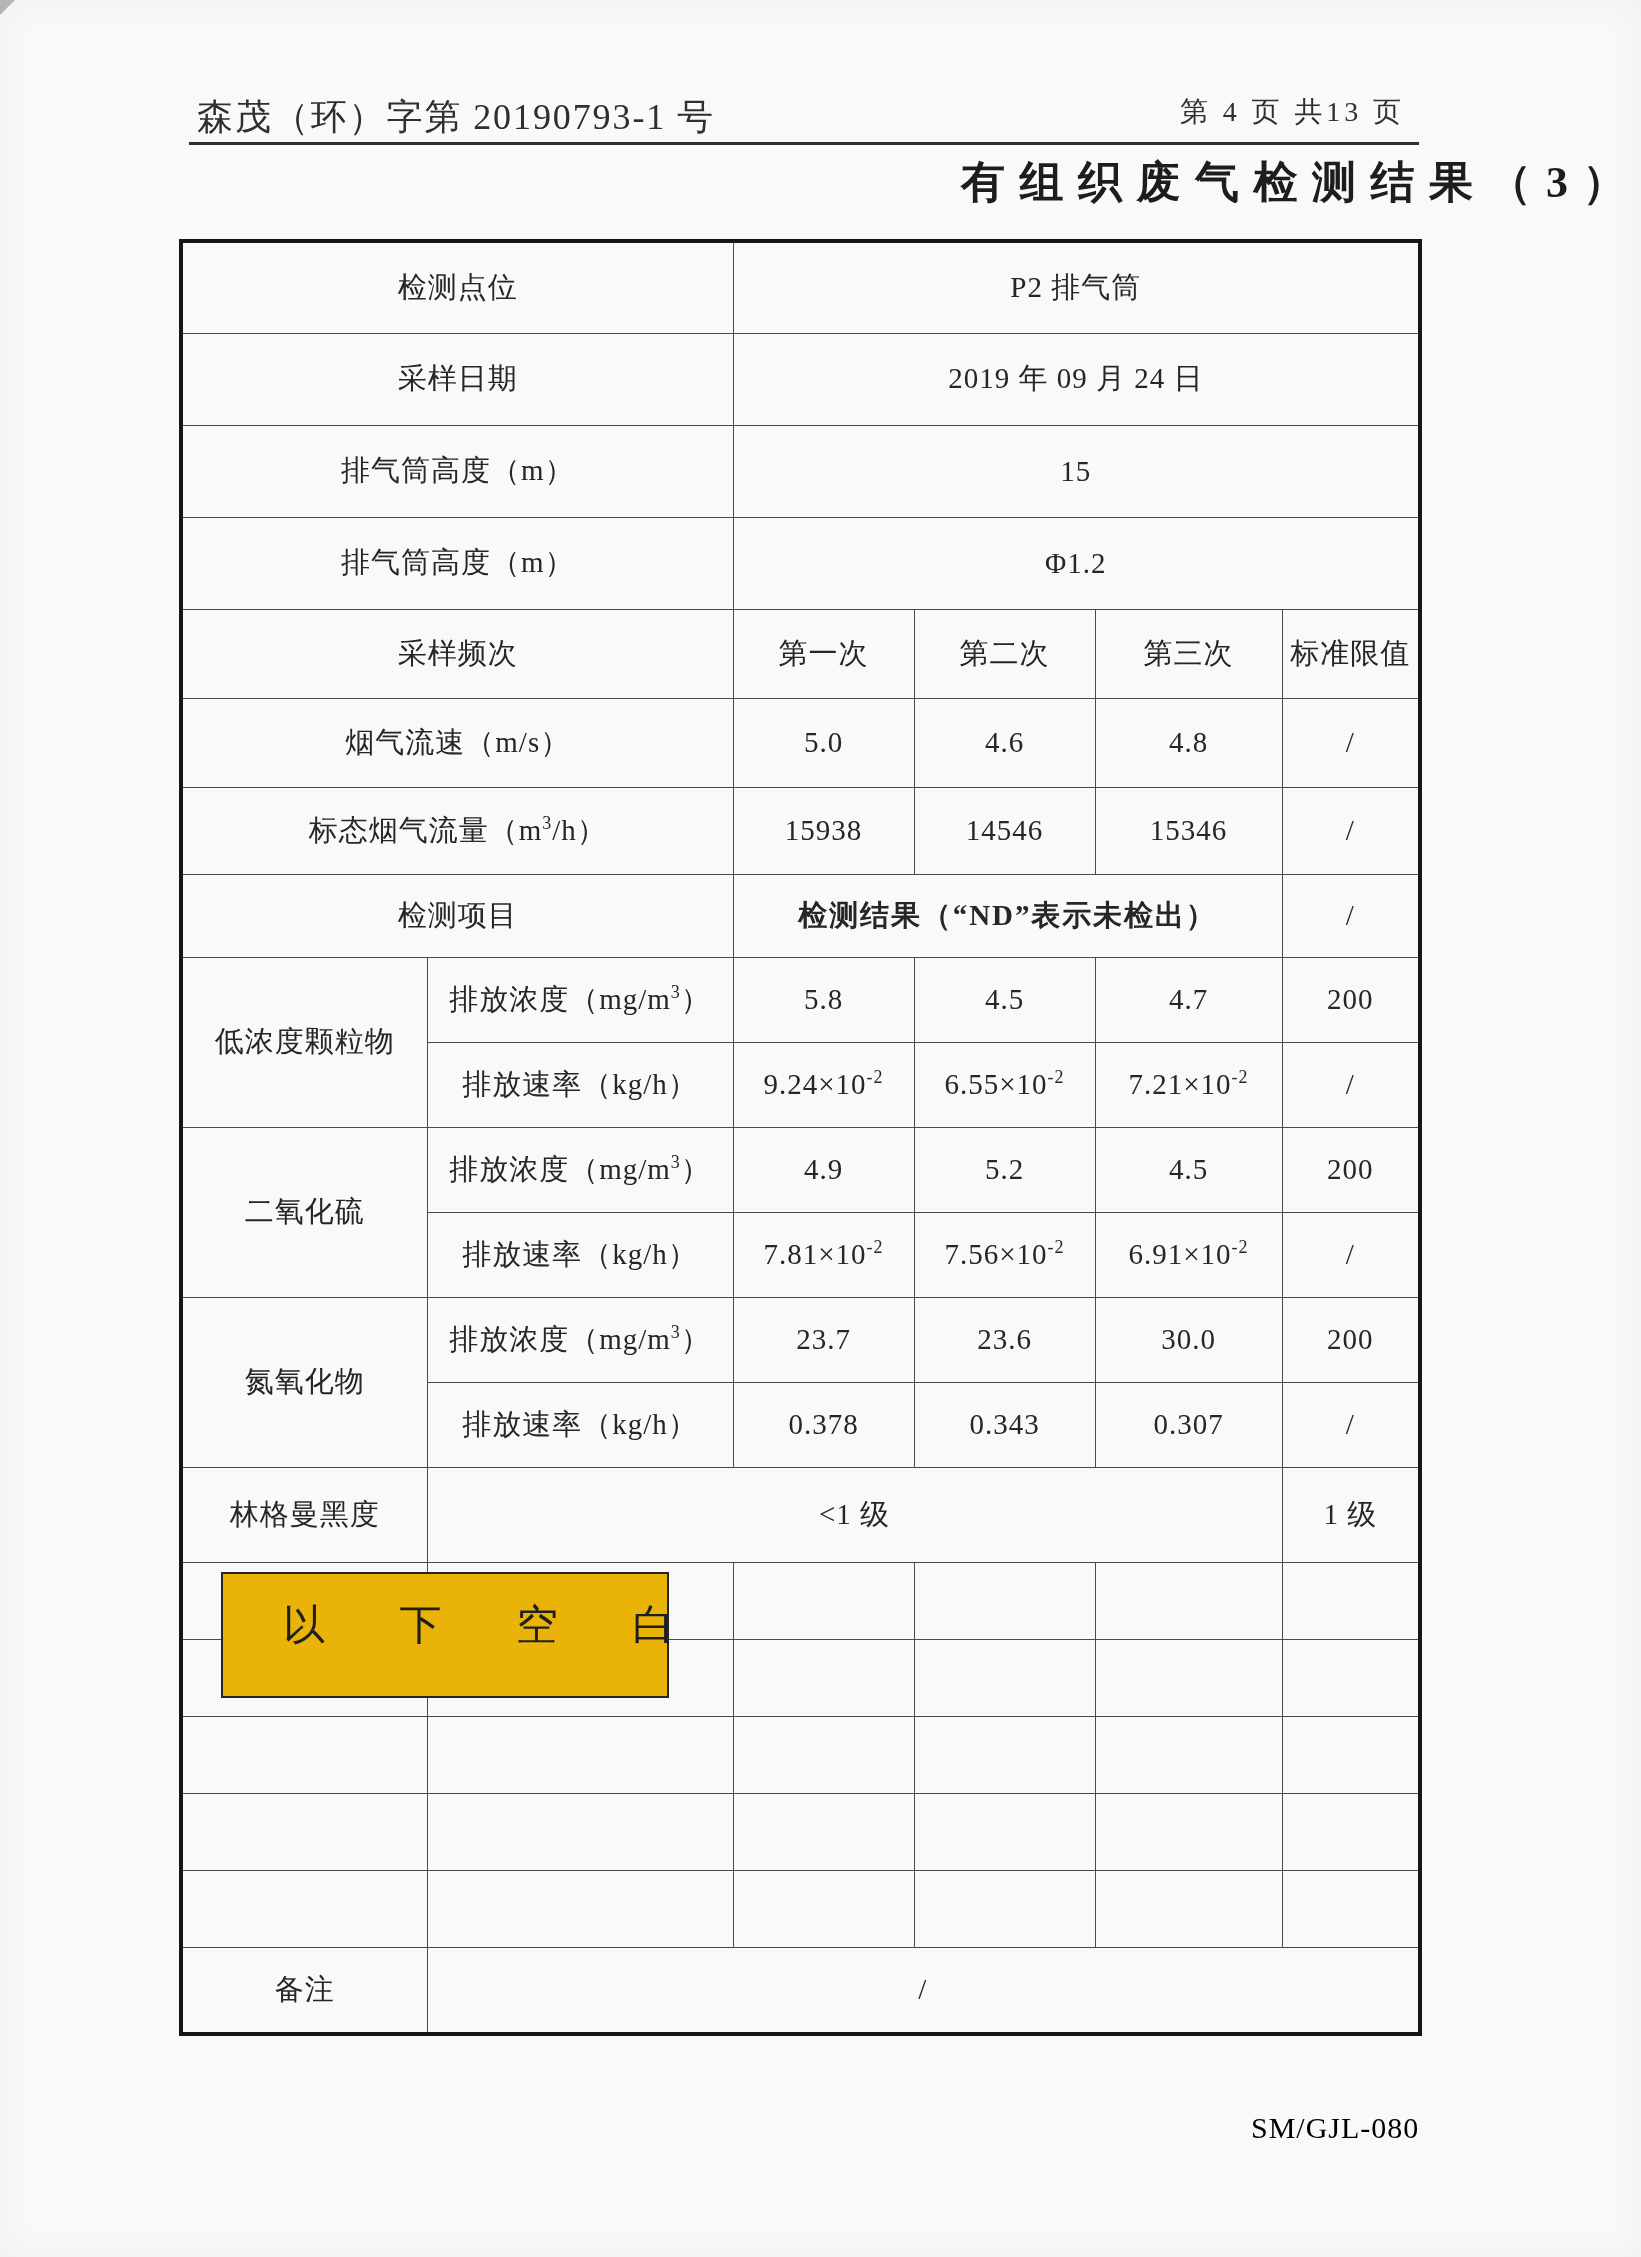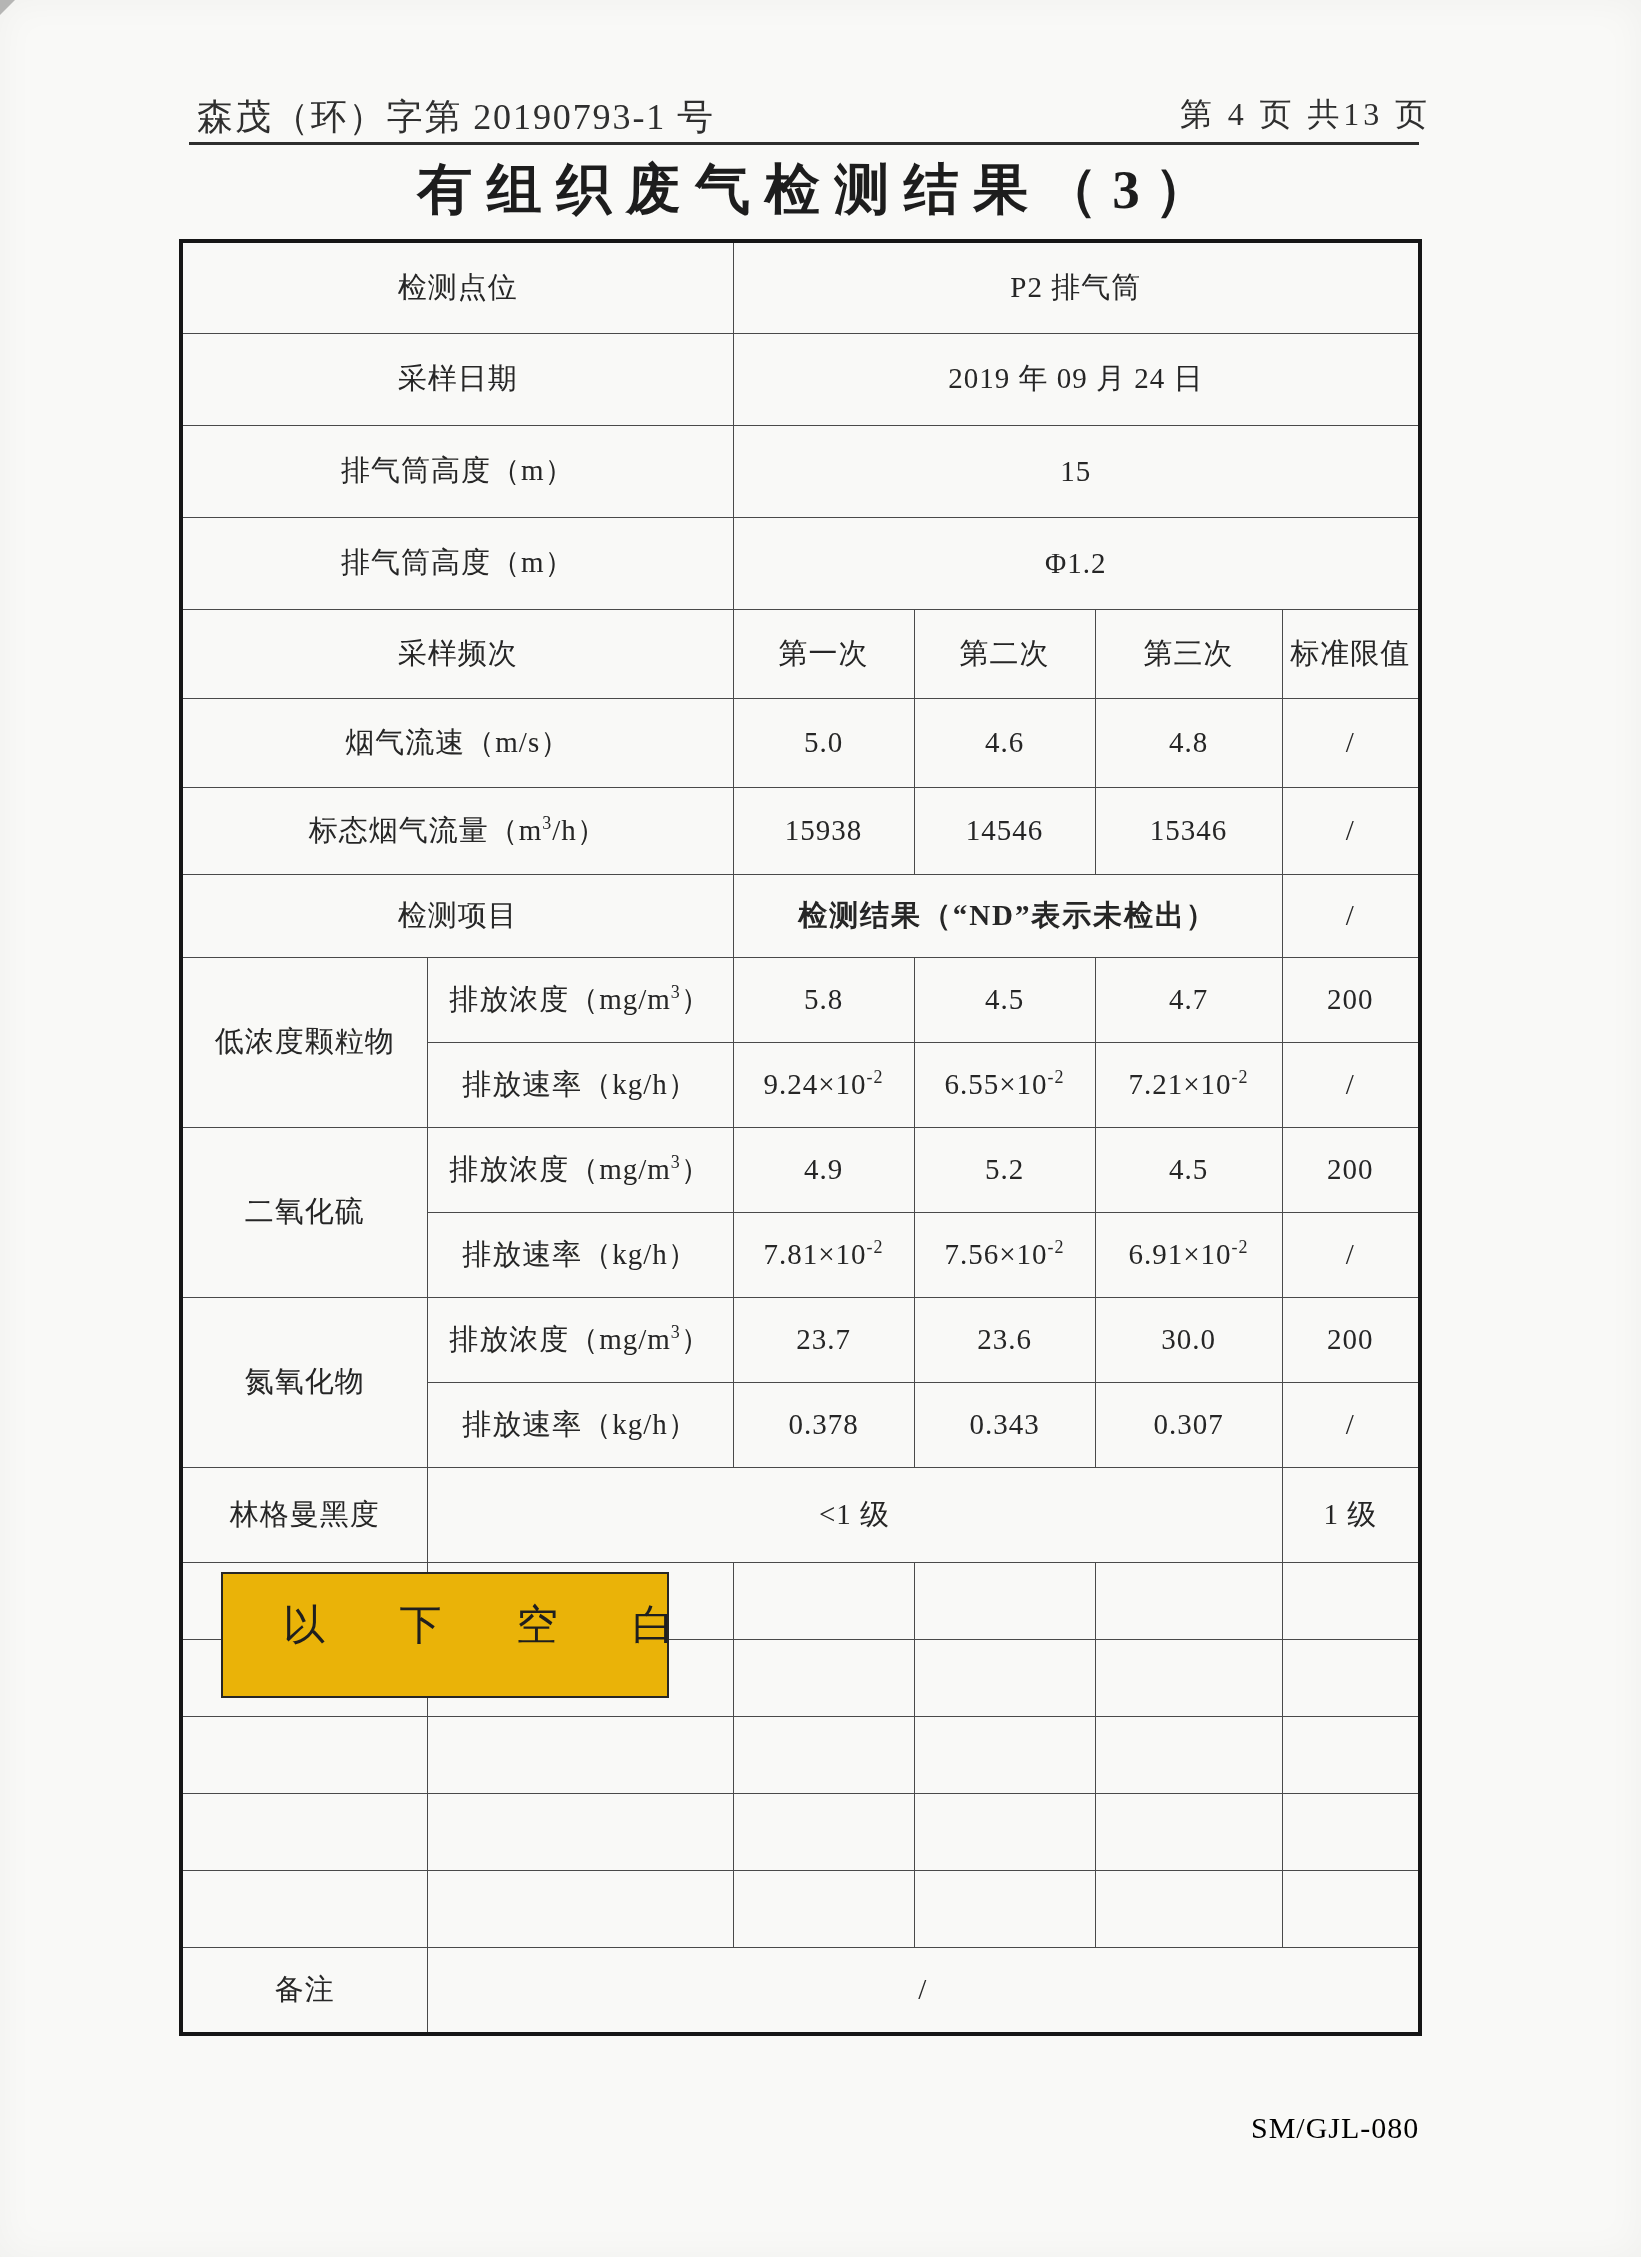--- a/index.html
+++ b/index.html
@@ -16,30 +16,30 @@
     position:absolute;left:0;top:0;width:0;height:0;
     border-top:15.4px solid #777;border-right:15.4px solid transparent;
     opacity:.5;
   }
   .doc-header-left{
     position:absolute;left:197px;top:93px;
     font-size:36px;letter-spacing:1.9px;color:#2f2f2f;
   }
   .doc-header-right{
     position:absolute;left:1180px;top:93px;
-    font-size:32px;letter-spacing:3.9px;color:#2f2f2f;
+    font-size:28px;letter-spacing:3.9px;color:#2f2f2f;
   }
   .header-rule{
     position:absolute;left:189px;top:142px;width:1230px;height:2.9px;
     background:#2e2e2e;
   }
   .doc-title{
     position:absolute;left:0;top:153px;width:100%;
-    text-align:center;
-    font-size:55px;font-weight:bold;letter-spacing:14.5px;
+    text-align:right;
+    font-size:44px;font-weight:bold;letter-spacing:14.5px;
     color:#1d1d1d;white-space:nowrap;
   }
   table.results{
     position:absolute;left:179px;top:239px;
     border-collapse:collapse;table-layout:fixed;
     width:1239px;
     border:4.8px solid #161616;
     padding-left:34px;
   }
   table.results td{

